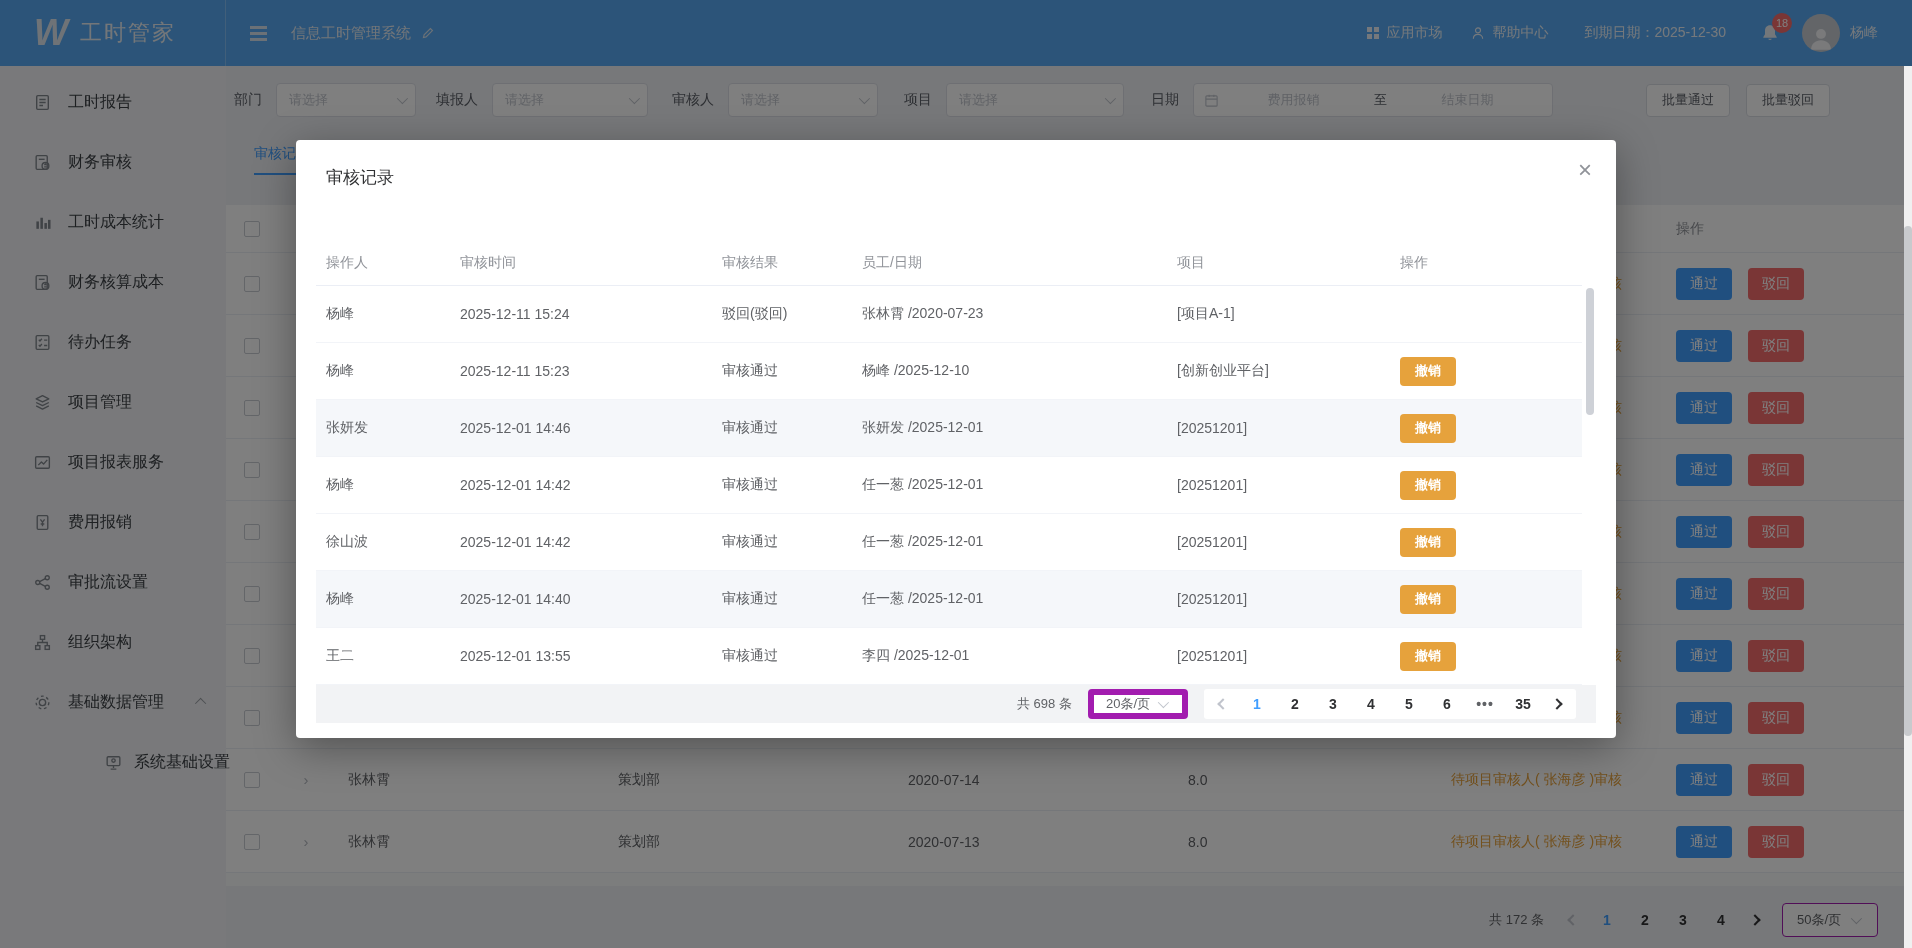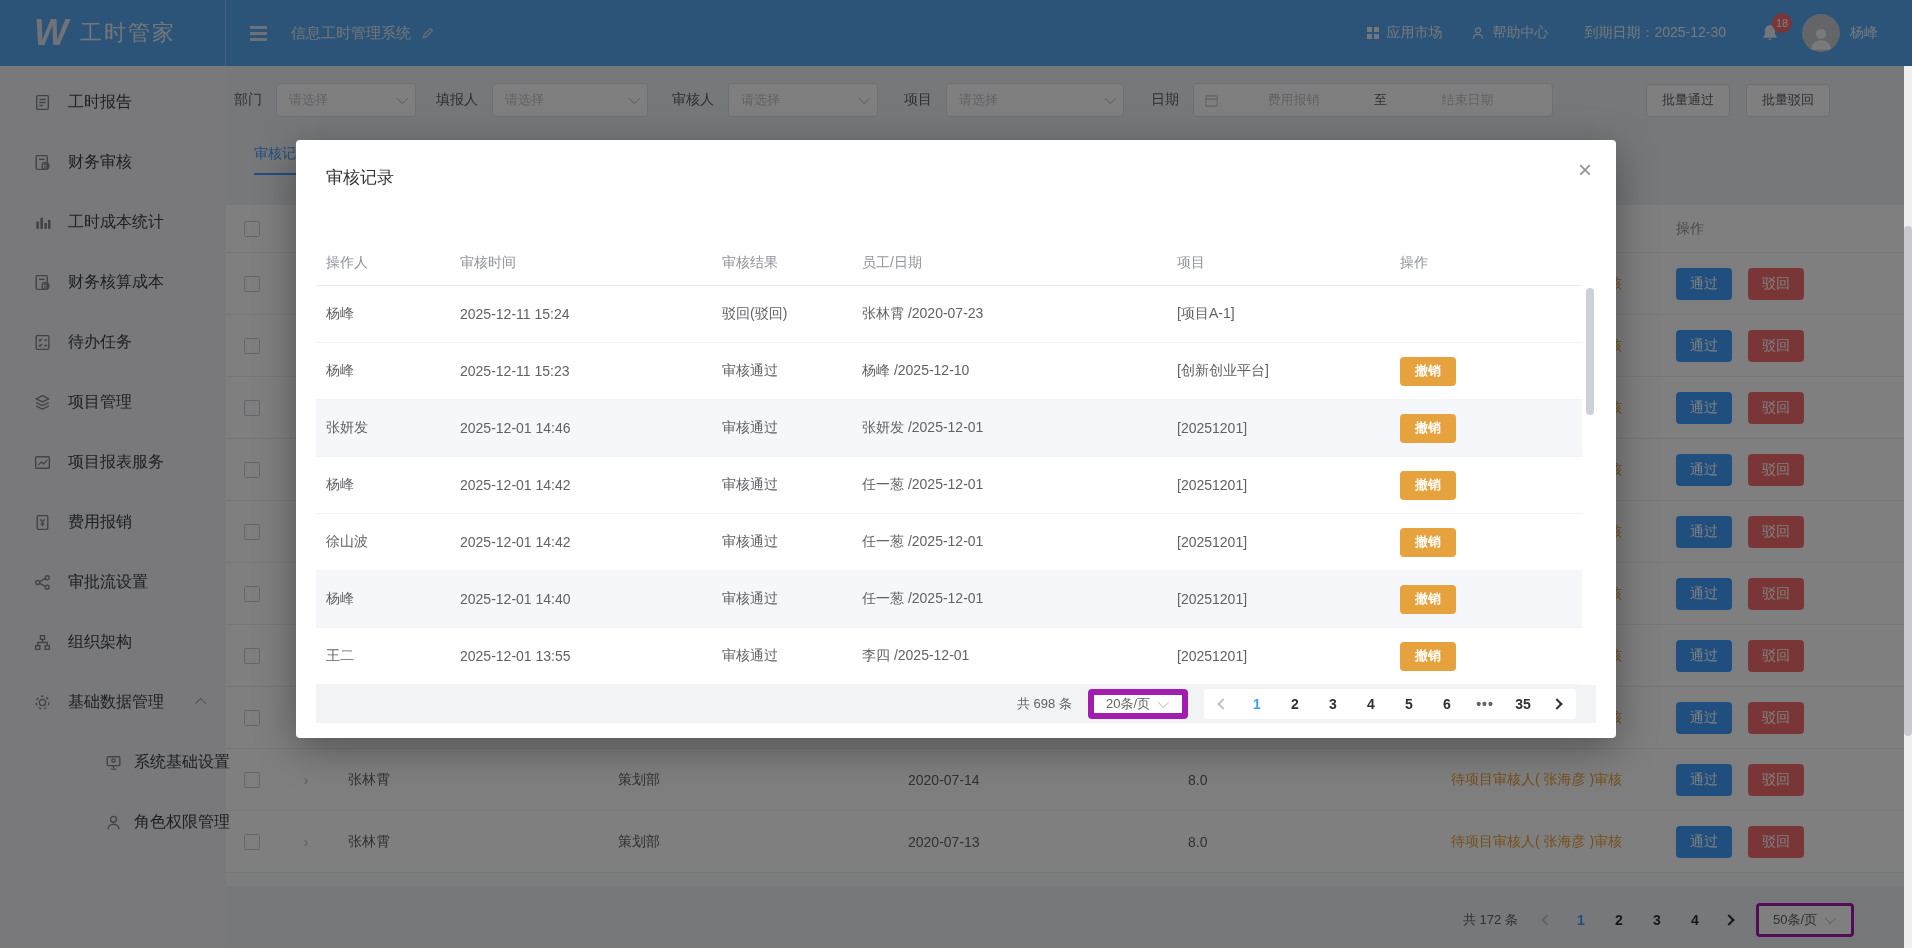--- a/index.html
+++ b/index.html
@@ -60,31 +60,31 @@
   .bc-date { width:280px; padding-left:14px; }
   .bc-hours { width:270px; padding-left:14px; }
   .bc-status { width:230px; padding-left:7px; color:#E6A23C; white-space:nowrap; overflow:visible; }
   .bc-ops { flex:1; display:flex; align-items:center; gap:16px; padding-left:2px; }
   .cbx { width:16px; height:16px; background:#fff; border:1px solid #c8ccd3; border-radius:2px; cursor:pointer; flex:none; }
   .btn-approve { width:56px; height:32px; background:#409EFF; border:none; border-radius:4px; color:#fff; font-size:14px; cursor:pointer; font-family:Liberation Sans, sans-serif; }
   .btn-reject { width:56px; height:32px; background:#F56C6C; border:none; border-radius:4px; color:#fff; font-size:14px; cursor:pointer; font-family:Liberation Sans, sans-serif; }
   .hscroll { position:absolute; left:0; top:807px; width:1686px; height:13px; background:#f9fafb; }
 
   
-  .bottom-pg { position:absolute; left:0; top:837px; width:1686px; height:34px; display:flex; align-items:center; justify-content:flex-end; padding-right:58px; }
+  .bottom-pg { position:absolute; left:0; top:837px; width:1686px; height:34px; display:flex; align-items:center; justify-content:flex-end; padding-right:34px; }
   .pg-total { font-size:13px; color:#606266; margin-right:14px; white-space:nowrap; }
   .pg-arrow { width:30px; height:30px; display:flex; align-items:center; justify-content:center; cursor:pointer; }
   .pg-arrow .ch-l { width:8px; height:8px; border-left:2px solid #303133; border-bottom:2px solid #303133; transform:rotate(45deg); }
   .pg-arrow.disabled .ch-l, .pg-arrow.disabled .ch-r { border-color:#c0c4cc; }
   .pg-arrow .ch-r { width:8px; height:8px; border-right:2px solid #303133; border-top:2px solid #303133; transform:rotate(45deg); }
   .pg-pages { display:flex; }
   .pg-num { min-width:34px; height:30px; display:flex; align-items:center; justify-content:center; font-size:14px; font-weight:bold; color:#303133; cursor:pointer; margin:0 2px; }
   .pg-num.active { color:#409EFF; }
   .pg-num.dots { letter-spacing:1px; color:#606266; }
-  .pg-size { height:34px; min-width:96px; background:#fff; border:3px solid #a21caf; border-radius:4px; display:flex; align-items:center; justify-content:space-between; padding:0 10px 0 14px; margin-left:12px; cursor:pointer; }
+  .pg-size { height:34px; min-width:96px; background:#fff; border:1px solid #a21caf; border-radius:4px; display:flex; align-items:center; justify-content:space-between; padding:0 10px 0 14px; margin-left:12px; cursor:pointer; }
   .pg-size span { font-size:13px; color:#606266; white-space:nowrap; margin-right:8px; }
 
   
   .overlay { position:absolute; left:0; top:0; width:1912px; height:948px; background:rgba(0,0,0,.5); z-index:40; }
   .modal { position:absolute; left:296px; top:140px; width:1320px; height:598px; background:#fff; border-radius:4px; box-shadow:0 10px 40px rgba(0,0,0,.35); z-index:50; }
   .m-title { position:absolute; left:30px; top:26px; font-size:17px; color:#303133; font-weight:500; }
   .m-close { position:absolute; right:24px; top:18px; font-size:24px; color:#909399; cursor:pointer; line-height:1; font-weight:300; }
   .m-table { position:absolute; left:20px; top:100px; width:1266px; }
   .m-hrow { height:46px; display:flex; align-items:center; border-bottom:1px solid #ebeef5; color:#909399; font-size:14px; }
   .m-row { height:57px; display:flex; align-items:center; border-bottom:1px solid #f2f4f8; color:#606266; font-size:14px; background:#fff; }
@@ -325,27 +325,20 @@
       <span>基础数据管理</span>
       <span class="chev-up"></span>
     </div>
     <div class="menu-item child">
       <svg class="mi">
         <use href="#i-monitor"></use>
       </svg>
       <span>系统基础设置</span>
 
     </div>
-    <div class="menu-item child">
-      <svg class="mi">
-        <use href="#i-user"></use>
-      </svg>
-      <span>角色权限管理</span>
-
-    </div>
   </div>
 
 <div class="main">
 
   <div class="filter-bar">
     <span class="f-label">部门</span>
     <div class="f-select" style="width:140px; margin-right:20px;">
       <span class="ph">请选择</span>
         <span class="chev-down"></span>
     </div>

